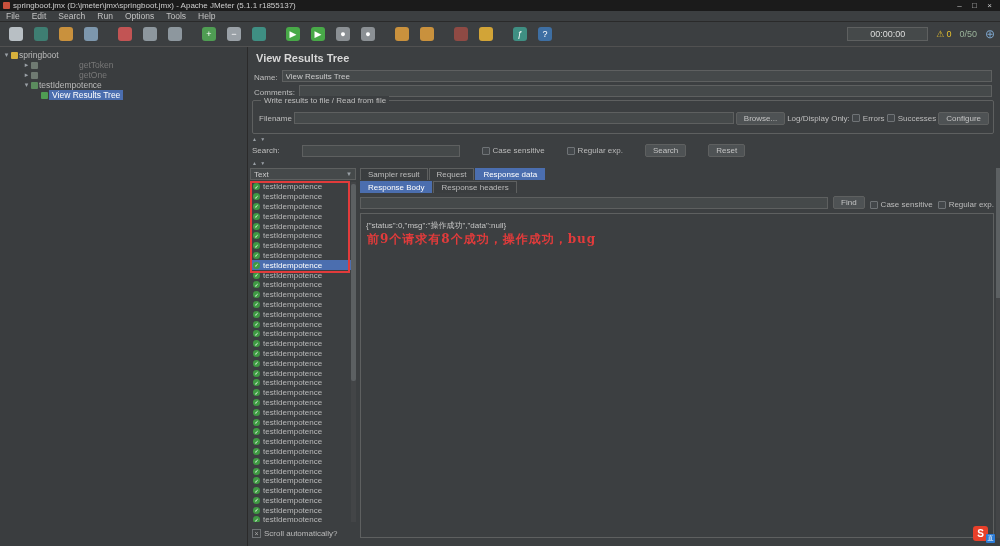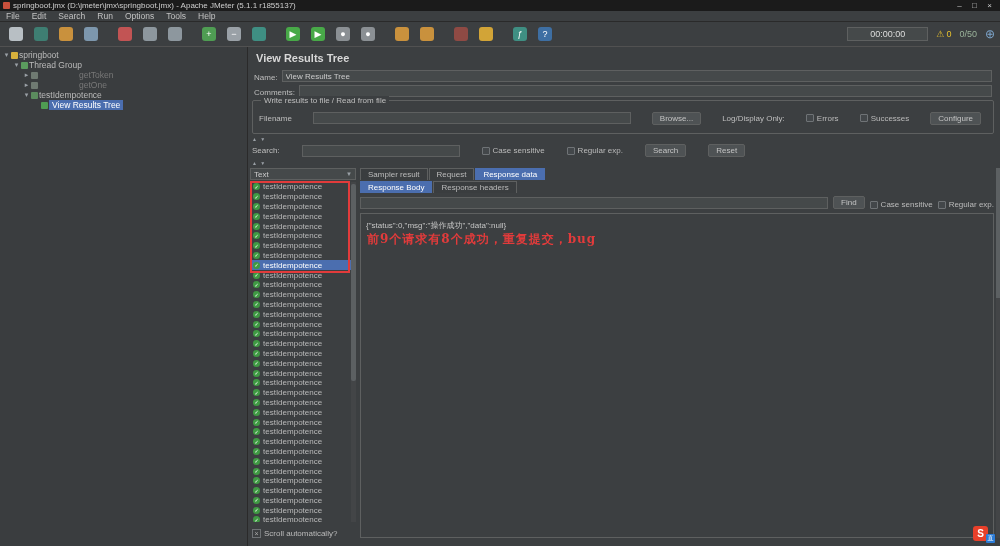--- a/index.html
+++ b/index.html
@@ -45,21 +45,21 @@
   .name-row { top:22px; }
   .comments-row { top:37px; }
   .lbl { color:#bfbfbf; white-space:nowrap; }
   .txt { height:12px; background:#45494a; border:1px solid #5e6060; color:#cccccc; font-size:8px; font-family:"Liberation Sans", sans-serif; padding:0 3px; }
   .grow { flex:1; min-width:0; }
   .btn { height:13px; background:#4e5254; border:1px solid #5e6060; border-radius:2px; color:#c3c3c3; font-size:8px; font-family:"Liberation Sans", sans-serif; padding:0 7px; display:flex; align-items:center; white-space:nowrap; }
   .cb { display:flex; align-items:center; gap:3px; white-space:nowrap; }
   .box { width:8px; height:8px; background:#43474a; border:1px solid #6f7376; border-radius:1px; flex:0 0 auto; }
   .file-group { position:absolute; top:53px; left:4px; right:6px; height:34px; border:1px solid #5e6060; border-radius:2px; }
   .fg-title { position:absolute; top:-5px; left:8px; background:#3c3f41; padding:0 3px; color:#bfbfbf; }
-  .fg-row { position:absolute; left:6px; right:12px; top:10px; height:14px; display:flex; align-items:center; gap:21px; }
+  .fg-row { position:absolute; left:6px; right:4px; top:10px; height:14px; display:flex; align-items:center; gap:2px; }
   .split-arrows { position:absolute; left:4px; font-size:5px; color:#9aa0a6; letter-spacing:1px; }
   .split-1 { top:89px; }
   .split-2 { top:113px; }
   .search-row { position:absolute; top:97px; left:4px; right:8px; height:13px; display:flex; align-items:center; gap:22px; }
   .search-input { width:158px; }
   
   .bottom { position:absolute; top:121px; left:0; right:0; bottom:0; }
   .results-panel { position:absolute; left:2px; top:0; width:106px; bottom:0; }
   .filter-combo { position:absolute; top:0; left:0; right:0; height:12px; background:#45494a; border:1px solid #5e6060; display:flex; align-items:center; padding:0 3px; color:#cccccc; }
   .combo-arrow { margin-left:auto; font-size:6px; color:#9aa0a6; }
@@ -195,25 +195,20 @@
   </div>
 
   <div class="workspace">
 
     <div class="tree-panel">
         <div class="tree-row" style="padding-left: 3px;">
           <span class="tree-arrow">▾</span>
           <span class="tree-icon" style="background: rgb(216, 177, 60);"></span>
           <span class="tree-label">springboot</span>
         </div>
-        <div class="tree-row" style="padding-left: 13px;">
-          <span class="tree-arrow">▾</span>
-          <span class="tree-icon" style="background: rgb(91, 156, 94);"></span>
-          <span class="tree-label">Thread Group</span>
-        </div>
         <div class="tree-row disabled" style="padding-left: 23px;">
           <span class="tree-arrow">▸</span>
           <span class="tree-icon" style="background: rgb(111, 122, 114);"></span>
           <span class="tree-label">getToken</span>
         </div>
         <div class="tree-row disabled" style="padding-left: 23px;">
           <span class="tree-arrow">▸</span>
           <span class="tree-icon" style="background: rgb(111, 122, 114);"></span>
           <span class="tree-label">getOne</span>
         </div>
@@ -462,21 +457,21 @@
               <span class="box"></span>
               <span>Case sensitive</span>
             </span>
             <span class="cb">
               <span class="box"></span>
               <span>Regular exp.</span>
             </span>
           </div>
           <div class="content">
             <div class="resp-text">{"status":0,"msg":"操作成功","data":null}</div>
-            <div class="anno-text" style="color: rgb(226, 59, 59);">前9个请求有8个成功，重复提交，bug</div>
+            <div class="anno-text" style="color: rgb(226, 59, 59);">前9个请求有8个成功，操作成功，bug</div>
           </div>
         </div>
 
         <div class="main-scrollbar">
           <div class="main-thumb"></div>
         </div>
       </div>
 
     </div>
   </div>

